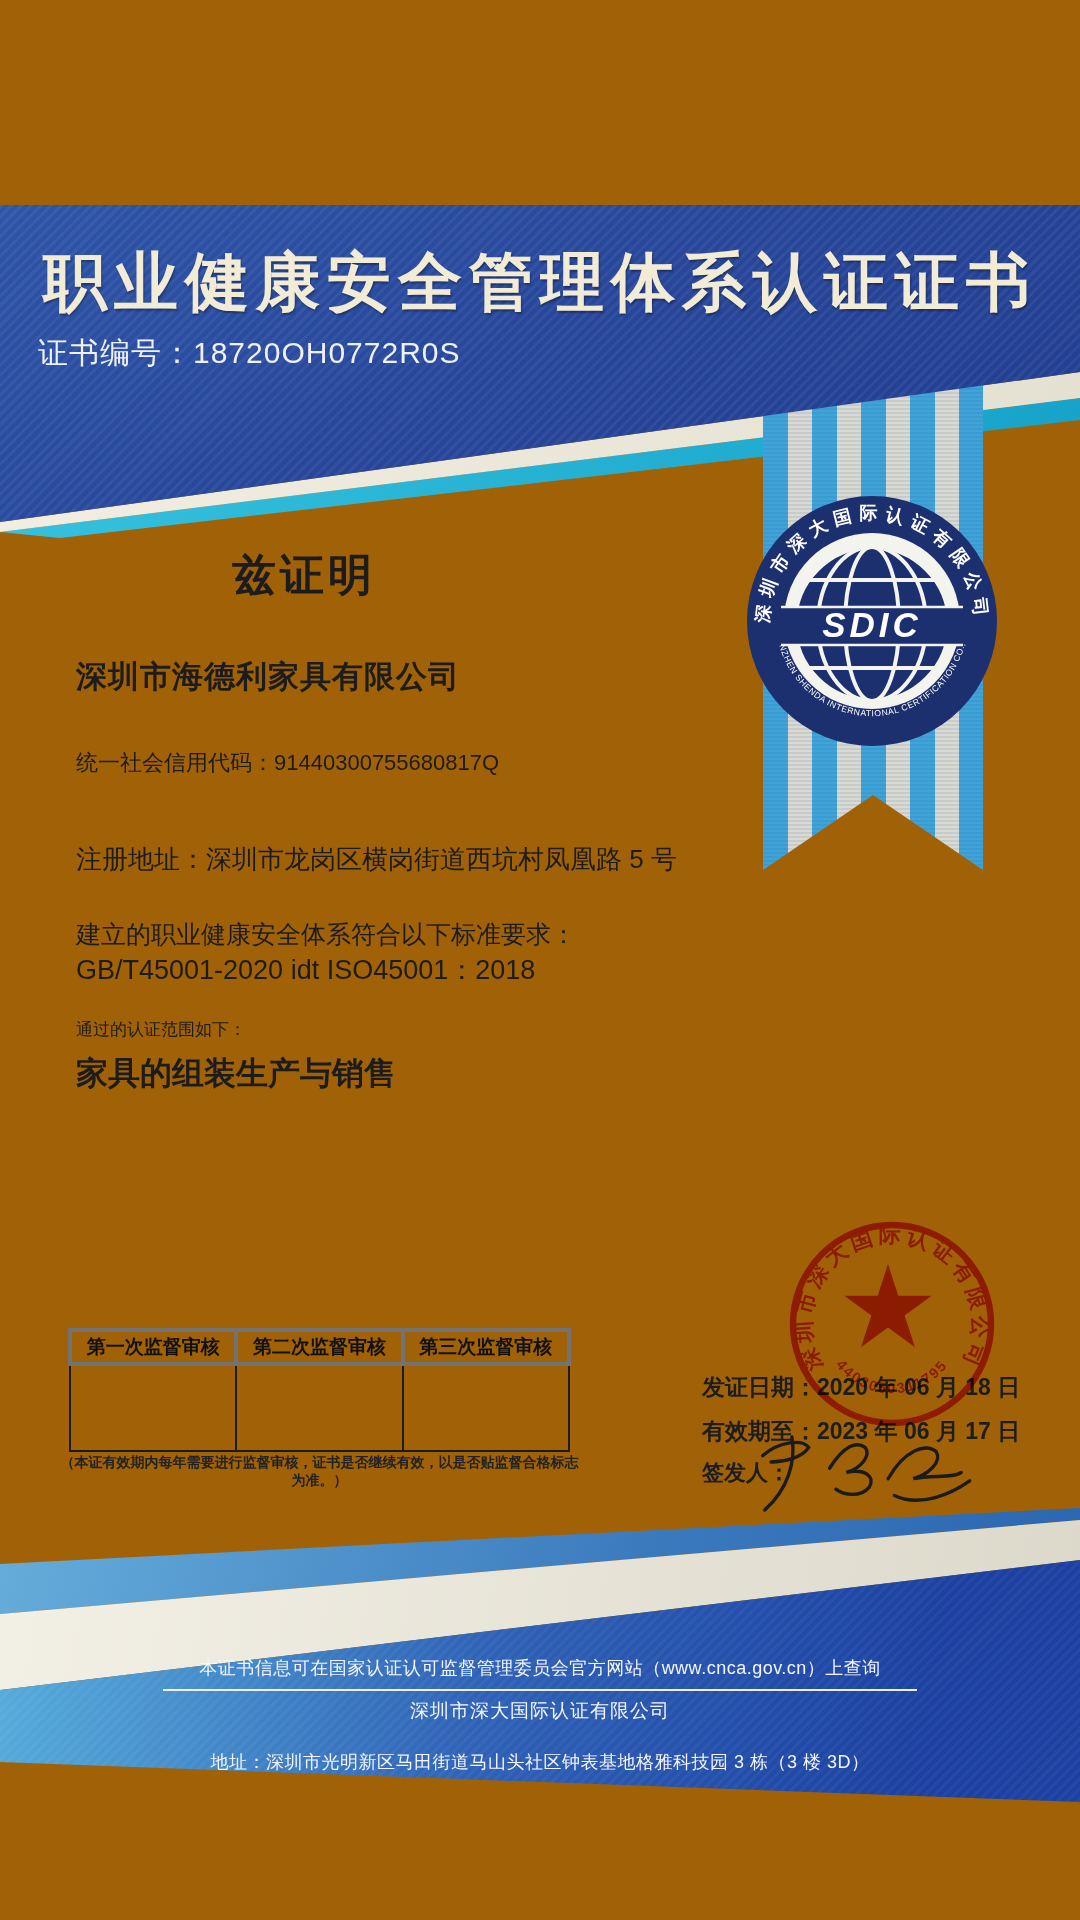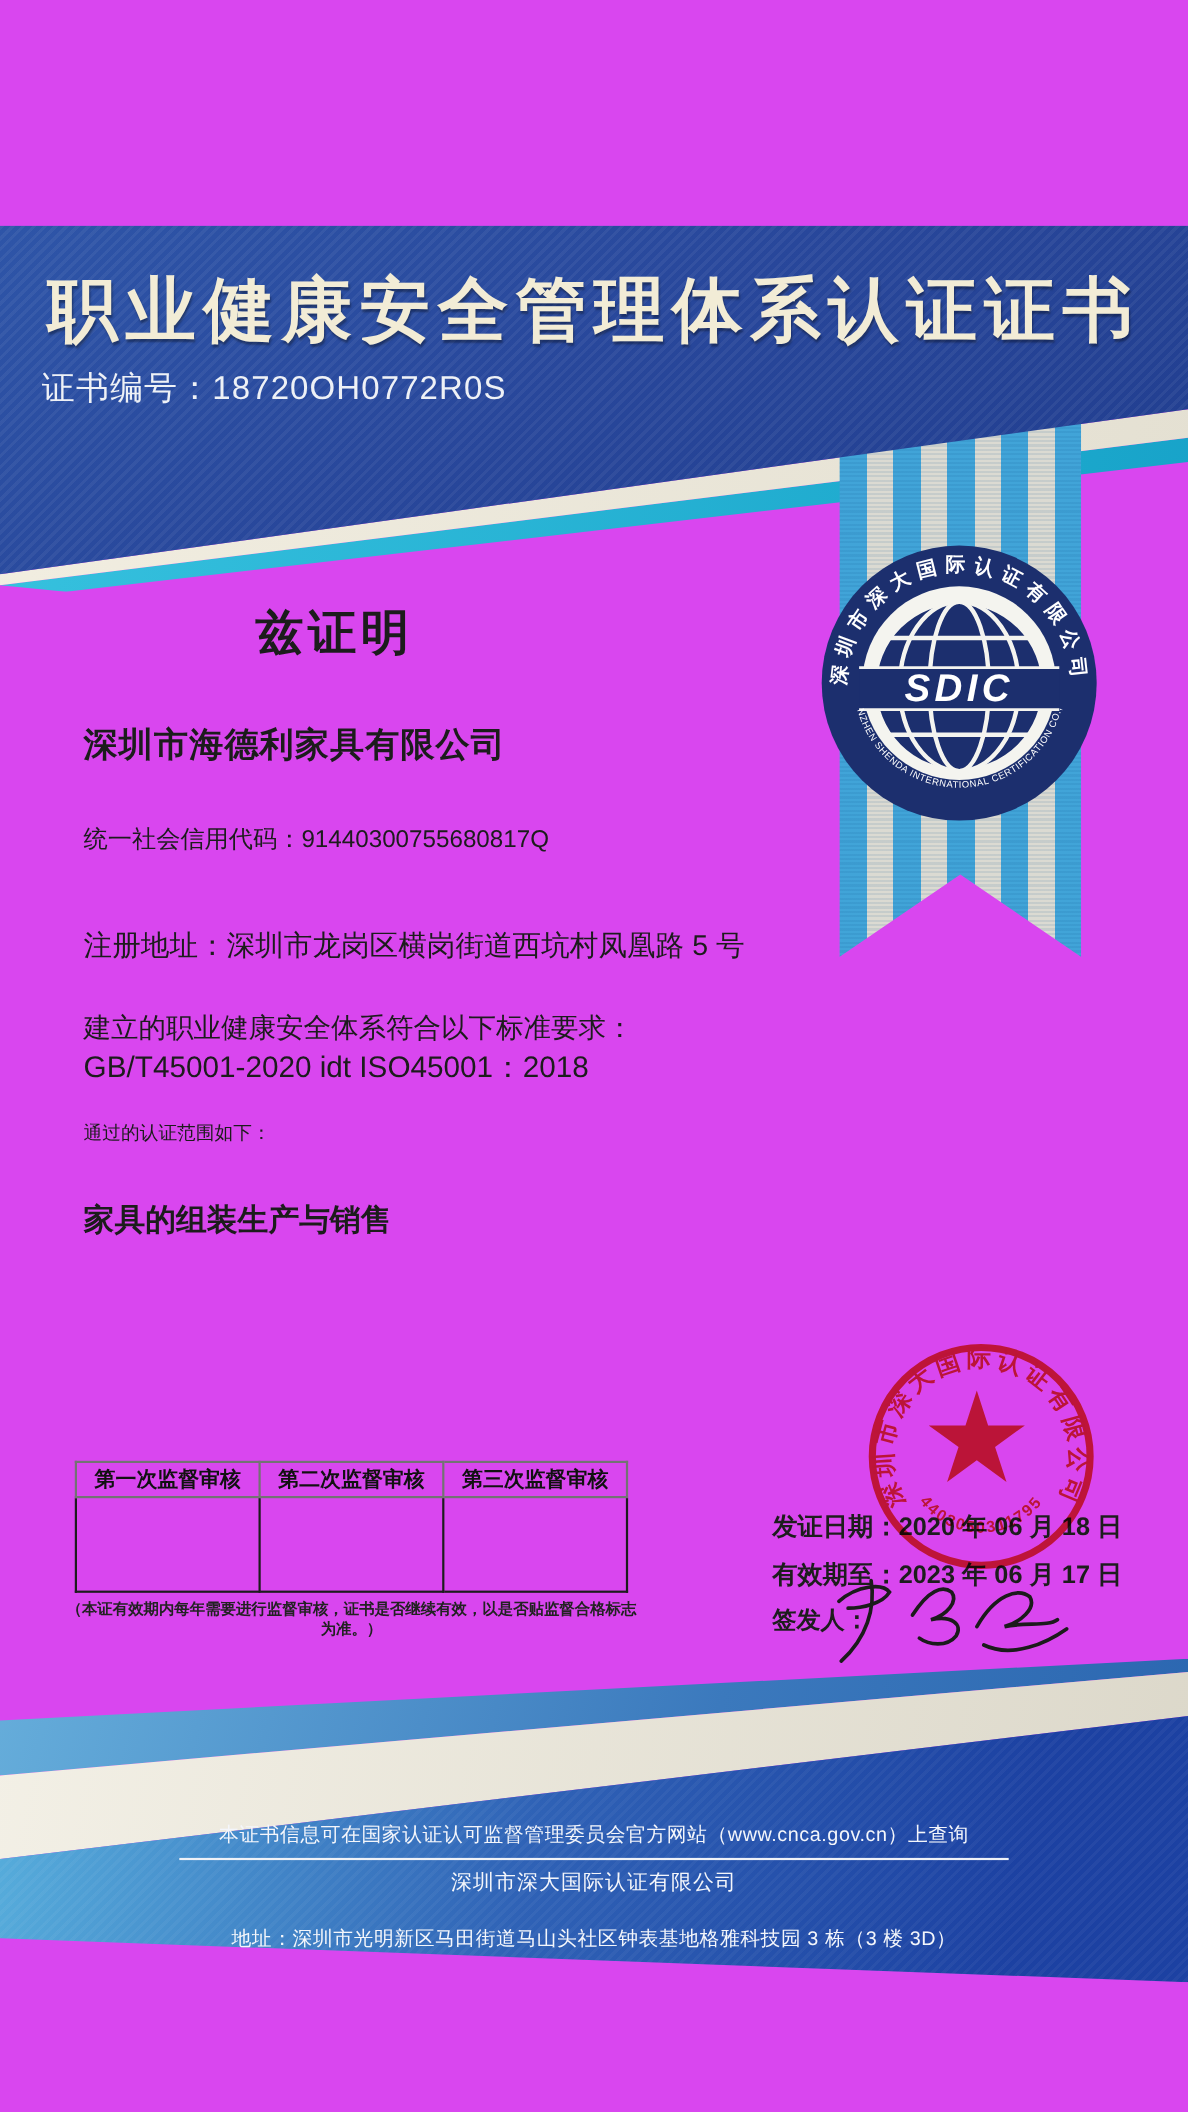--- a/index.html
+++ b/index.html
@@ -1,18 +1,18 @@
 <!DOCTYPE html>
 <html><head>
 <meta charset="utf-8">
 <style>
   html,body{margin:0;padding:0;background:#ffffff;}
   .page{
     position:relative;width:1080px;height:1920px;overflow:hidden;
-    background:#d946ef;
+    background:#a16207;
     font-family:"Liberation Sans","DejaVu Sans",sans-serif;
   }
   
   .hdr-band{
     position:absolute;left:0;top:205px;width:1080px;height:340px;z-index:4;
     background:
       repeating-linear-gradient(135deg,rgba(255,255,255,.05) 0 3px,rgba(255,255,255,0) 3px 7px),
       linear-gradient(150deg,#2e55a8 0%,#28479b 45%,#203c8d 100%);
     clip-path:polygon(0 0,1080px 0,1080px 167px,0 317px);
   }
@@ -41,25 +41,25 @@
   .sdic-seal{position:absolute;left:745px;top:494px;width:254px;height:254px;z-index:5;}
   
   .line{position:absolute;color:#1c1c1c;z-index:6;white-space:nowrap;}
   .attest{left:232px;top:546px;font-size:44px;font-weight:600;letter-spacing:4px;}
   .company{left:76px;top:656px;font-size:31px;font-weight:600;letter-spacing:1px;}
   .credit{left:76px;top:748px;font-size:22px;}
   .addr{left:76px;top:842px;font-size:26px;}
   .std-intro{left:76px;top:918px;font-size:25px;}
   .std{left:76px;top:952px;font-size:27px;}
   .scope-intro{left:76px;top:1018px;font-size:17px;}
-  .scope{left:76px;top:1052px;font-size:28px;font-weight:600;margin-top:38px;}
+  .scope{left:76px;top:1052px;font-size:32px;font-weight:600;}
   
   .audit{position:absolute;left:68px;top:1328px;width:503px;z-index:6;
     border:2.5px solid #1c1c1c;border-collapse:collapse;table-layout:fixed;}
-  .audit th{border:2px solid #737373;height:30px;font-size:19px;font-weight:600;color:#111;
+  .audit th{border:4px solid #737373;height:30px;font-size:19px;font-weight:600;color:#111;
     padding:0;text-align:center;}
   .audit td{border:2px solid #1c1c1c;height:84px;padding:0;}
   .audit-note{position:absolute;left:58px;top:1454px;width:523px;text-align:center;
     font-size:14px;font-weight:600;color:#222;z-index:6;}
   
   .issue-line{position:absolute;left:702px;font-size:23px;font-weight:600;color:#1d1d1d;z-index:6;white-space:nowrap;}
   .issue-date{top:1372px;}
   .valid-until{top:1416px;}
   .signer{top:1458px;font-size:22px;}
   .signature{position:absolute;left:748px;top:1426px;width:230px;height:95px;z-index:6;}

